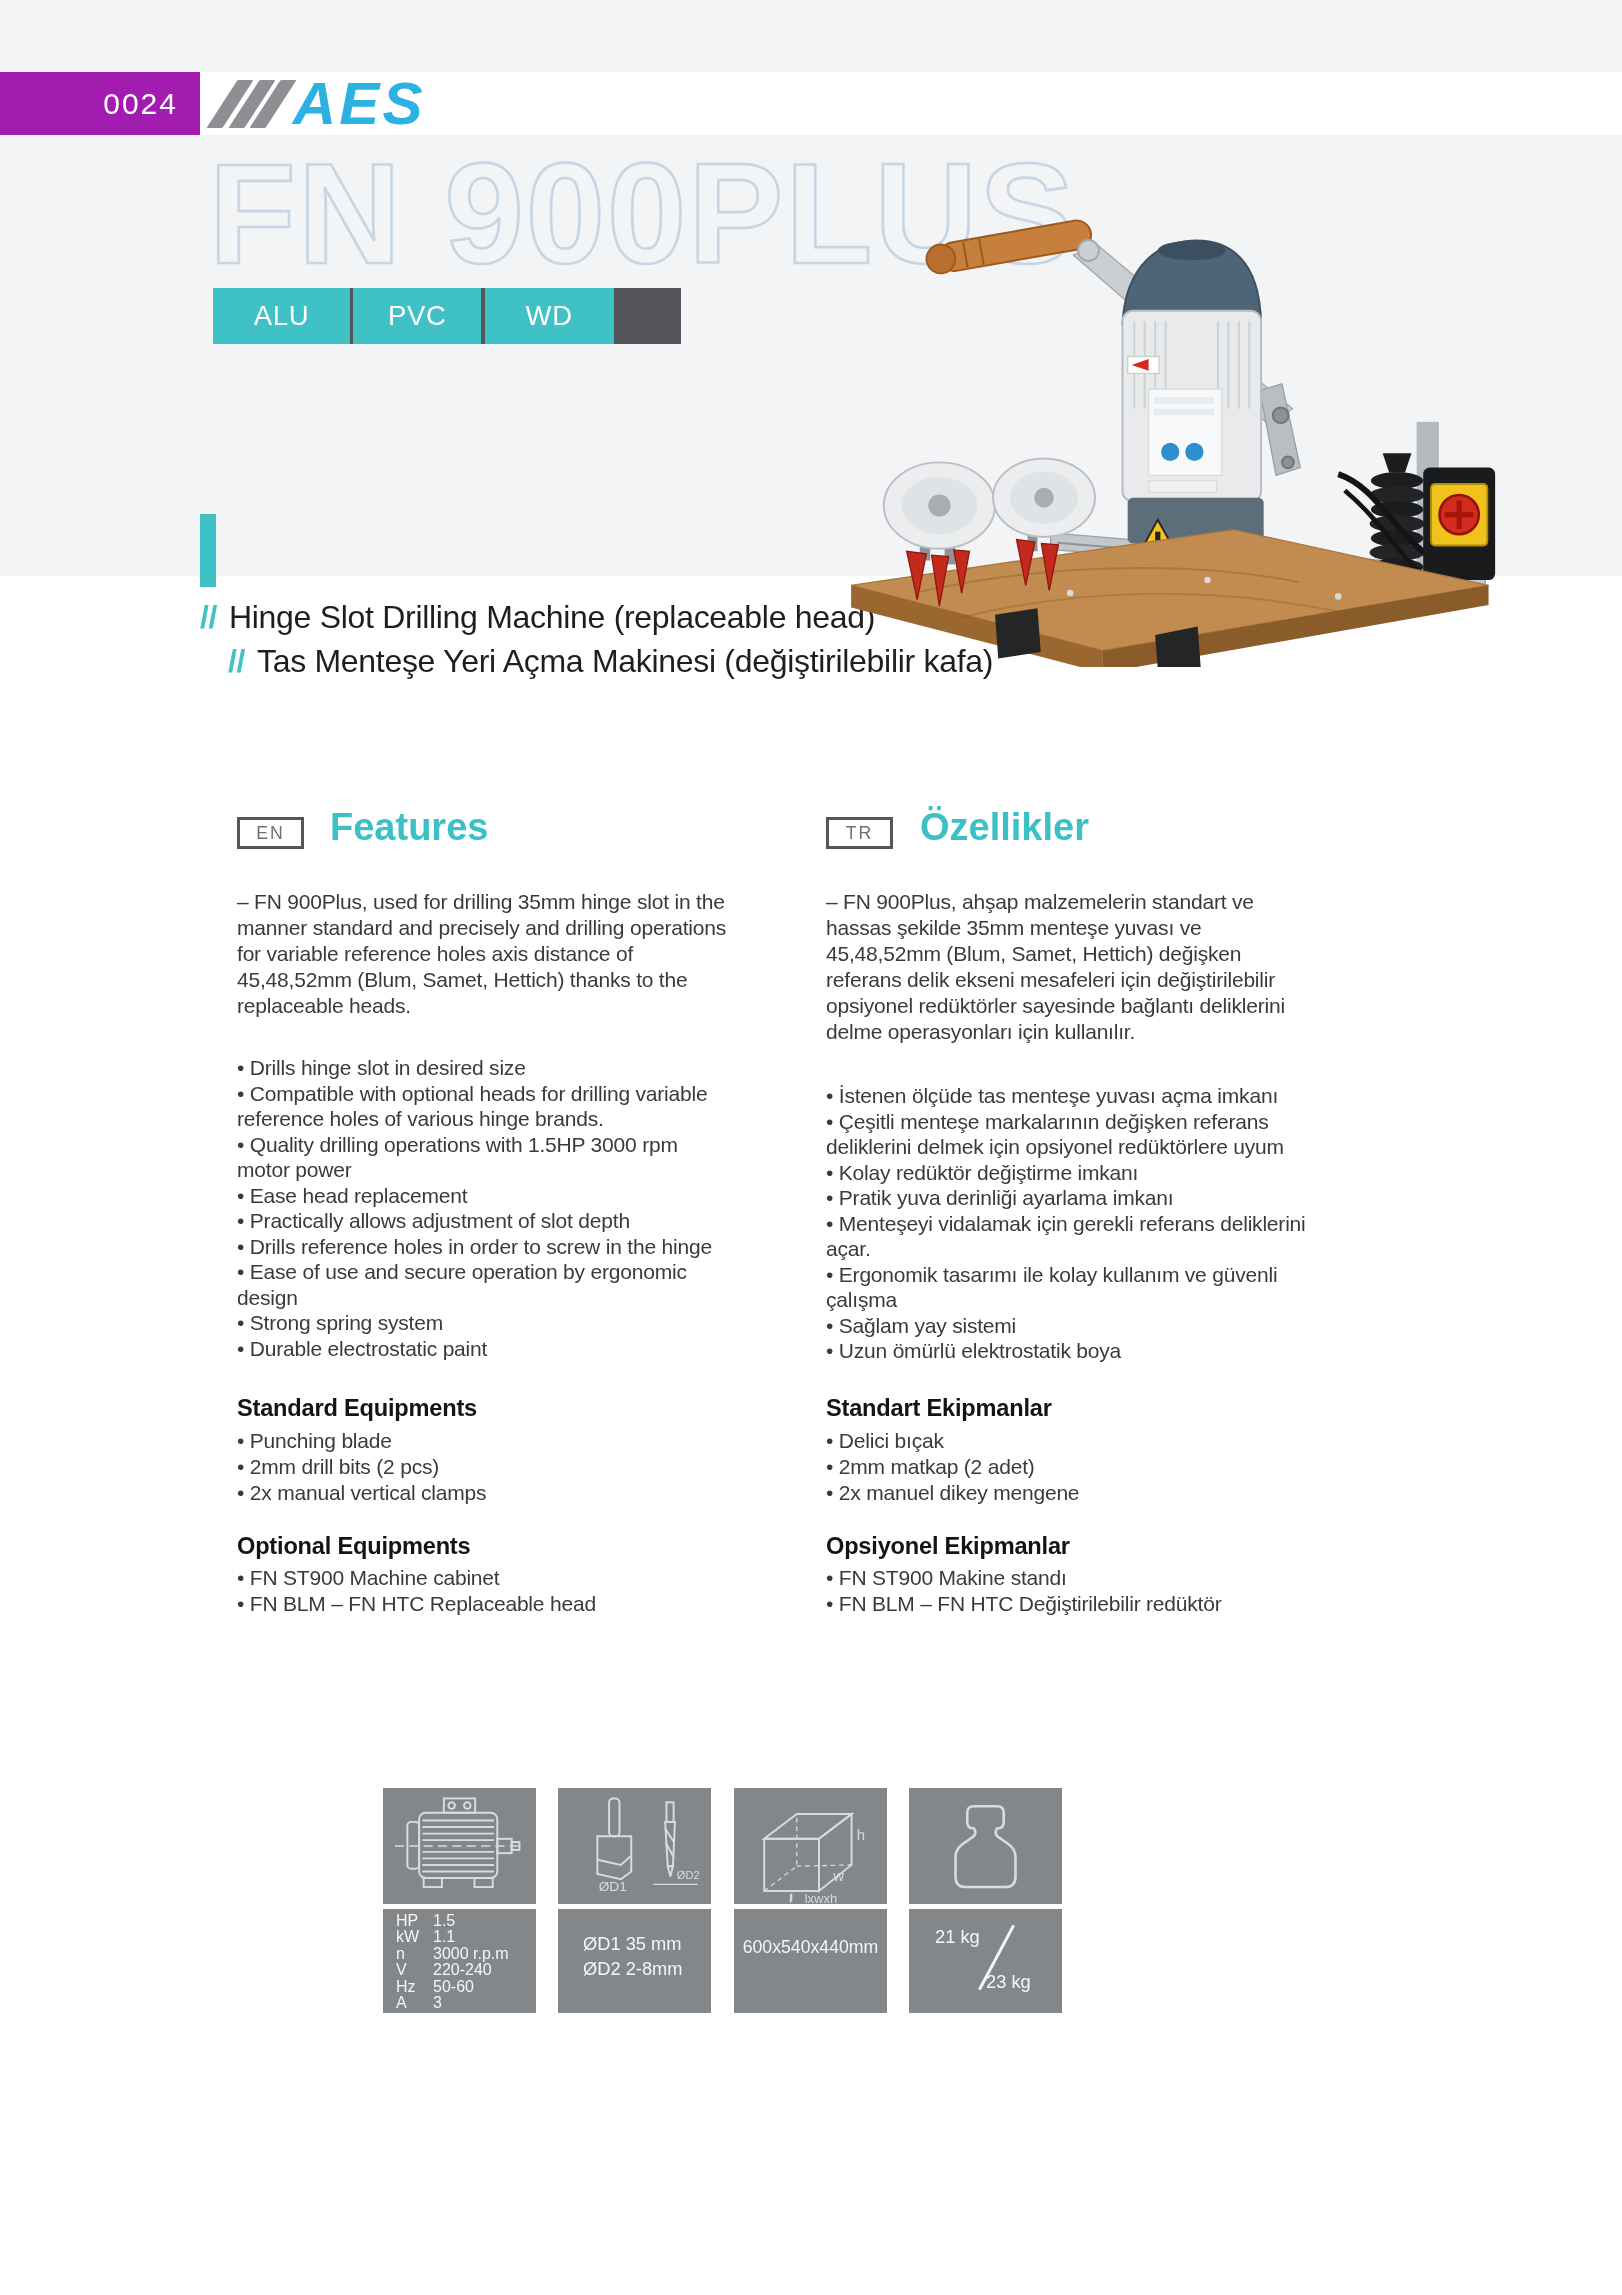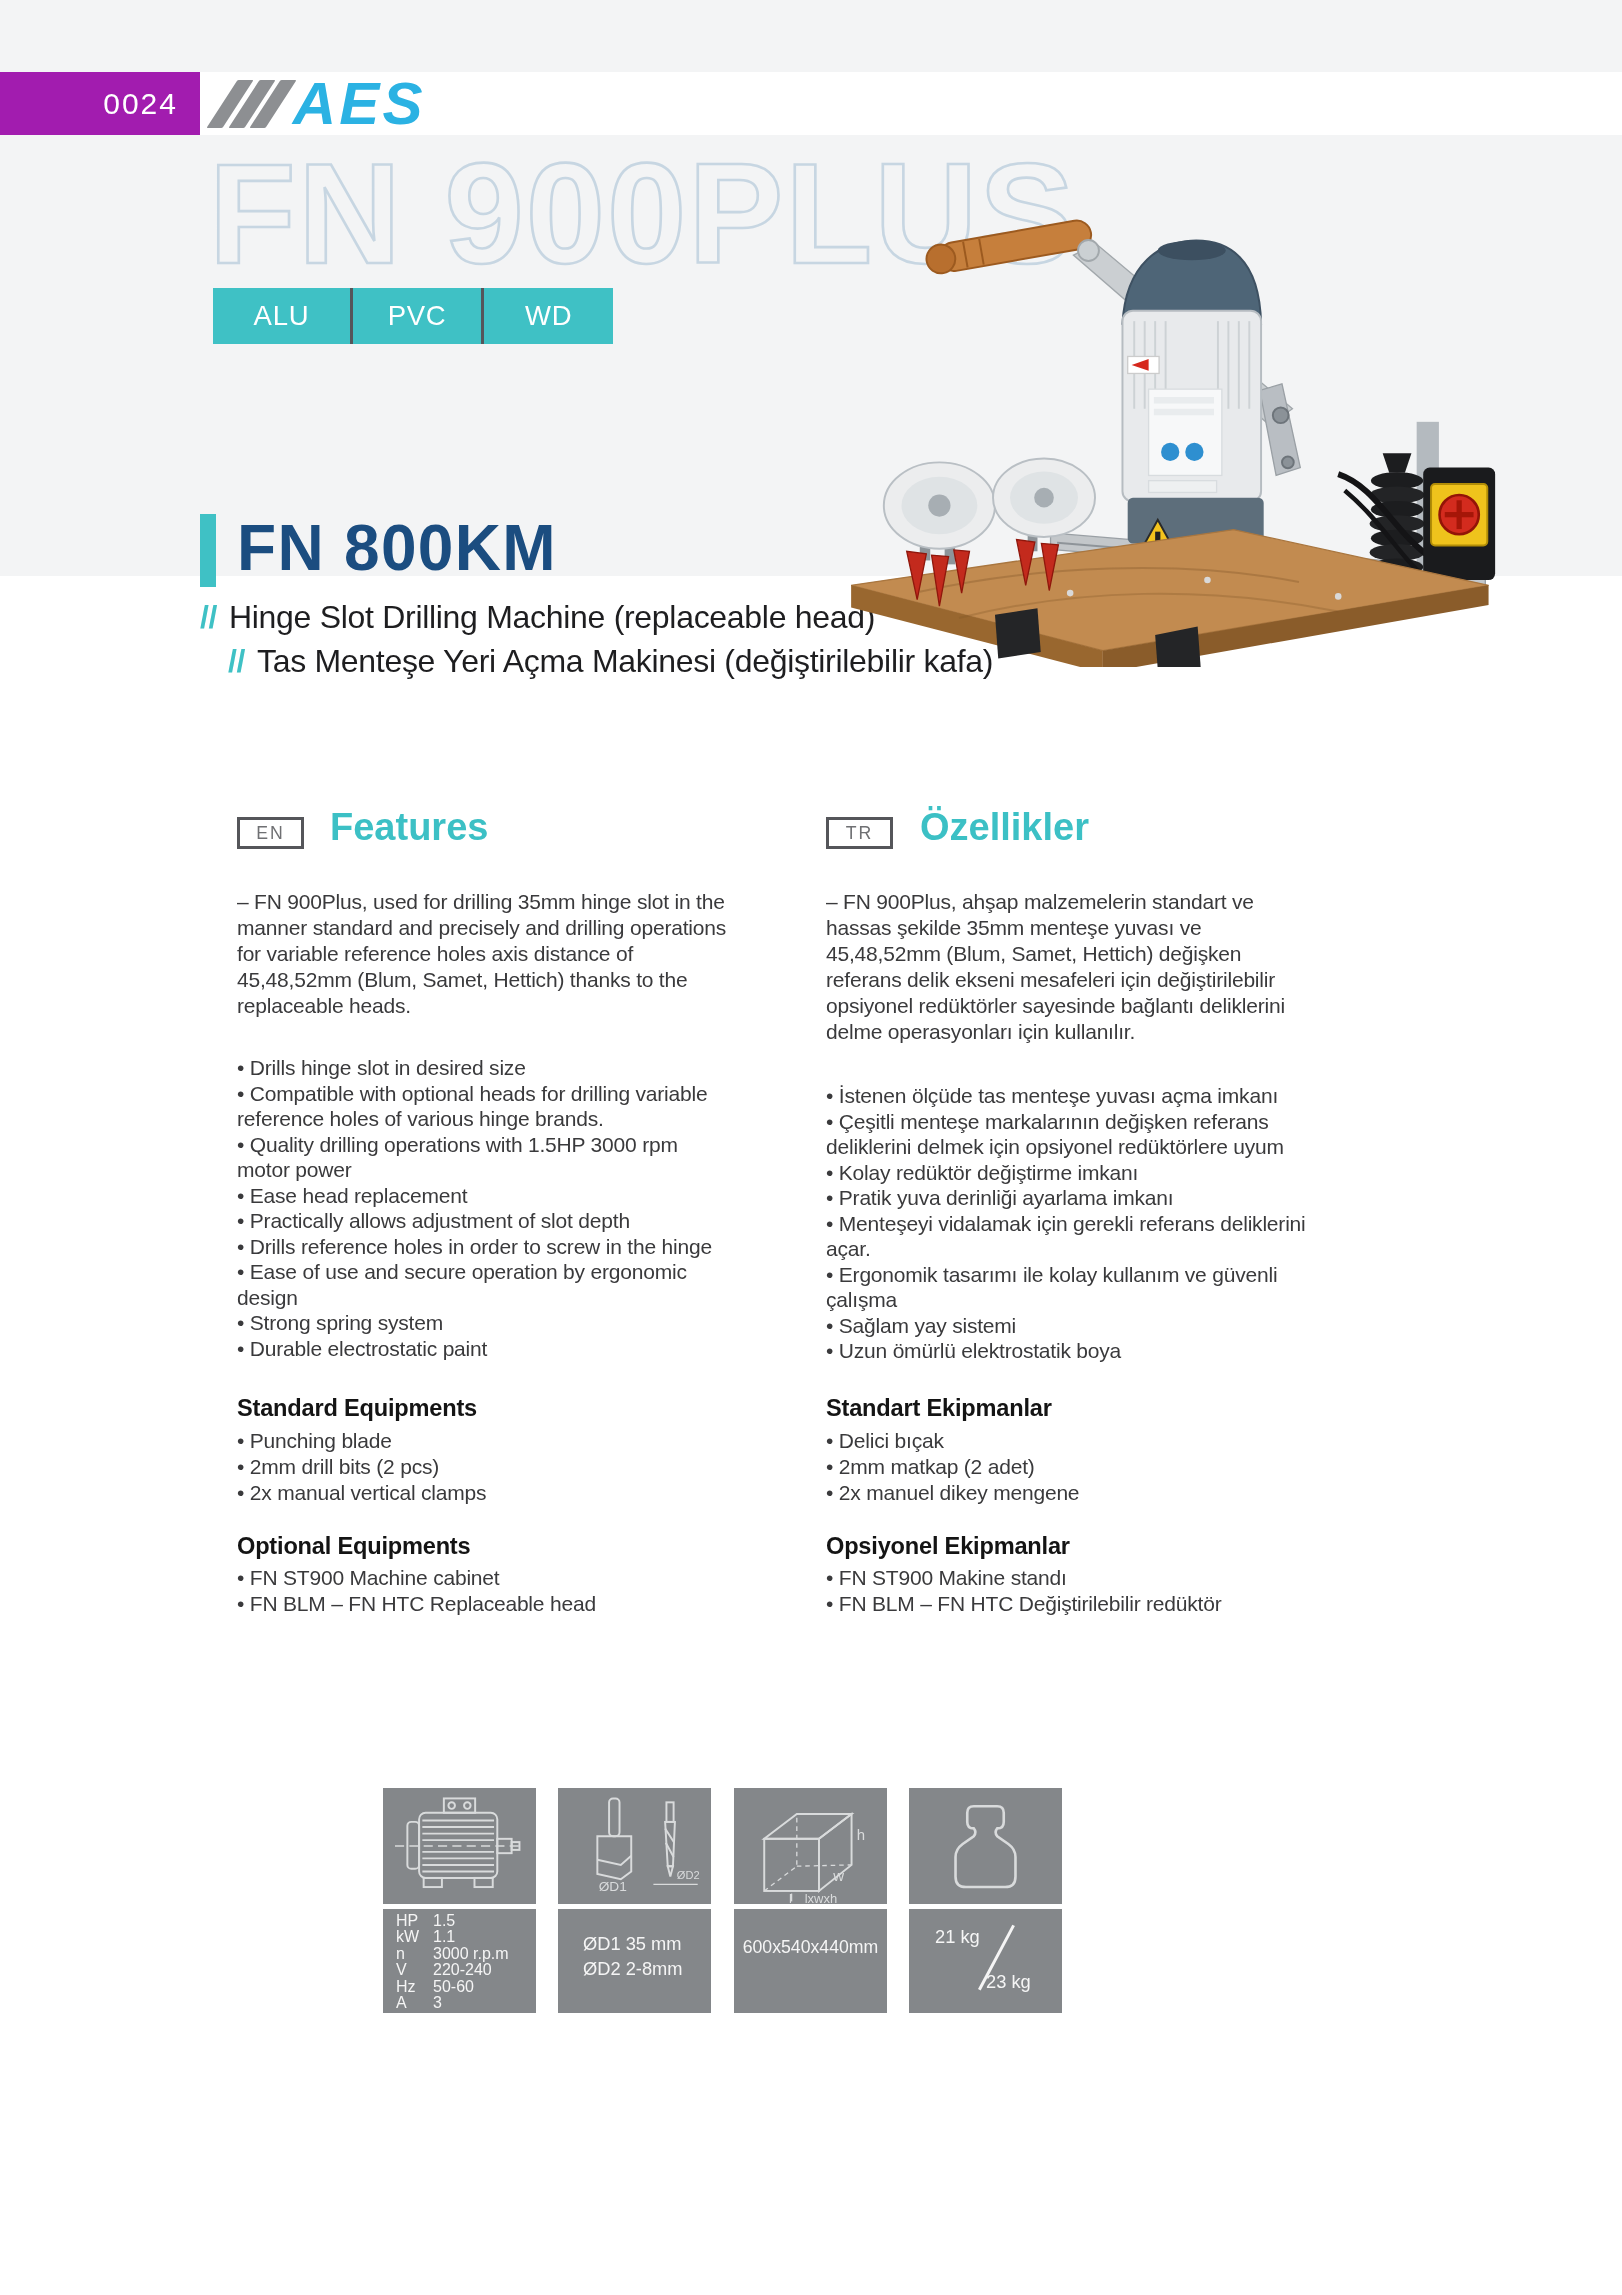--- a/index.html
+++ b/index.html
@@ -14,21 +14,21 @@
                  display:flex; align-items:center; justify-content:flex-end; padding-right:22px; }
   .pagenum-bar span { color:#ffffff; font-size:30px; letter-spacing:2px; font-weight:400; }
   .logo { position:absolute; left:222px; top:6.5px; height:51px; display:flex; align-items:center; }
   .logo-slash { width:15.7px; height:48px; background:#8d8f92; transform:skewX(-33deg); margin-right:5.9px; border-radius:1.3px; }
   .logo-slash.s2 { margin-right:5.9px; }
   .logo-slash.s3 { margin-right:11.8px; }
   .logo-text { font-size:60px; line-height:50px; font-weight:bold; font-style:italic; color:#2bb2e3; letter-spacing:3.3px; }
 
   .watermark { position:absolute; left:206px; top:139px; }
 
-  .tabs { position:absolute; left:213px; top:288px; width:400px; height:56px; background:#55565a; display:flex; }
+  .tabs { position:absolute; left:213px; top:288px; width:468px; height:56px; background:#55565a; display:flex; }
   .tab { background:#3fc1c5; height:56px; display:flex; align-items:center; justify-content:center; }
   .tab.t1 { width:137px; } .tab.t2 { width:128px; margin-left:3.3px; } .tab.t3 { width:129px; margin-left:3.3px; }
   .tab span { color:#ffffff; font-size:27.5px; letter-spacing:0.7px; }
 
   .accent-bar { position:absolute; left:200px; top:514px; width:16.4px; height:73px; background:#3fc1c5; }
   .model-title { position:absolute; left:237px; top:512px; font-size:64px; line-height:73px; font-weight:bold;
                  color:#1b4d80; letter-spacing:1.3px; }
 
   .subtitle { position:absolute; left:200px; font-size:32px; letter-spacing:-0.3px; color:#1e1e20; font-weight:500; }
   .subtitle .sl { color:#3fc1c5; font-weight:bold; margin-right:11.8px; }
@@ -99,21 +99,20 @@
       </div>
     <div class="tab t2">
         <span>PVC</span>
       </div>
     <div class="tab t3">
         <span>WD</span>
       </div>
   </div>
 
   <div class="accent-bar"></div>
-  <div class="model-title">FN 800KM</div>
 
   <div class="subtitle s1">
     <span class="sl">//</span><span class="st">Hinge Slot Drilling Machine (replaceable head)</span>
   </div>
   <div class="subtitle s2">
     <span class="sl">//</span><span class="st">Tas Menteşe Yeri Açma Makinesi (değiştirilebilir kafa)</span>
   </div>
 
   <svg class="product" width="661" height="474" viewBox="0 0 1010 725">
 

